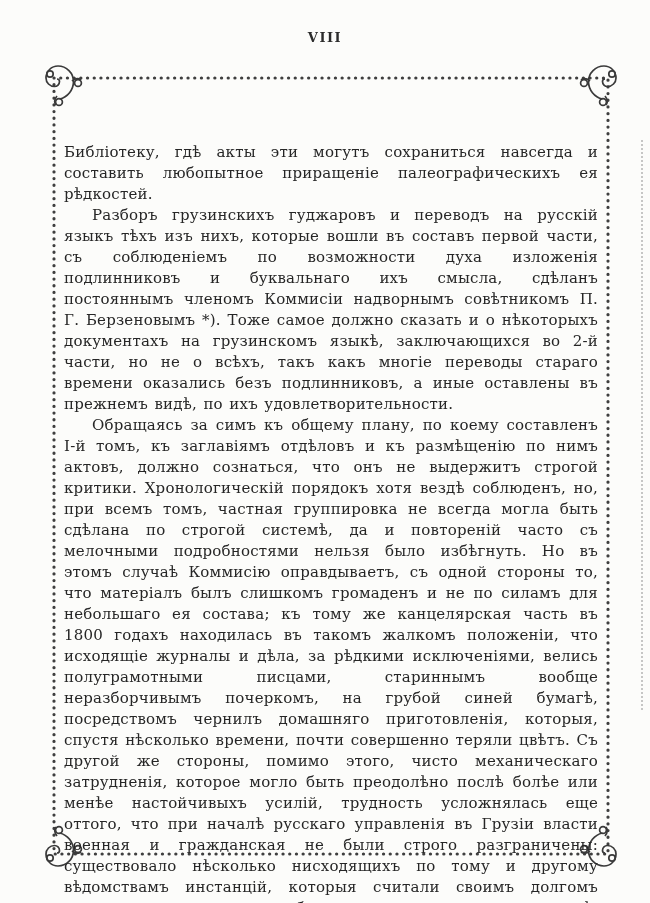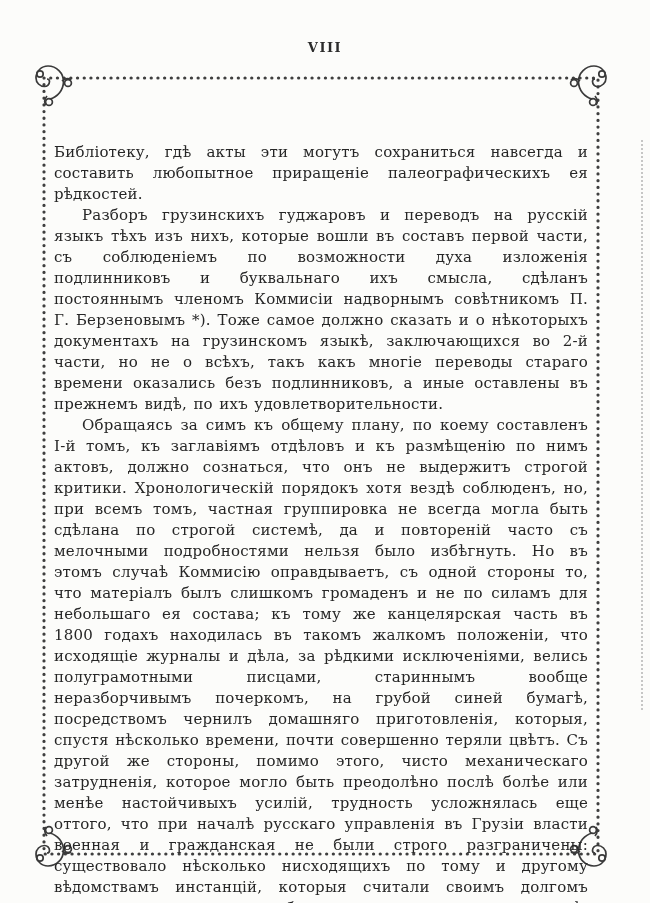--- a/index.html
+++ b/index.html
@@ -5,26 +5,26 @@
   * { margin:0; padding:0; box-sizing:border-box; }
   html,body { width:650px; height:903px; }
   body {
     position:relative;
     background:#fcfcfa;
     font-family:"DejaVu Serif","Liberation Serif",serif;
     color:#262626;
     overflow:hidden;
   }
   .page-number {
-    position:absolute; top:40px; left:0; width:100%;
+    position:absolute; top:30px; left:0; width:100%;
     text-align:center; font-size:13px; font-weight:bold;
     letter-spacing:1.5px; color:#2b2b2b;
   }
   .frame {
-    position:absolute; left:42px; top:76px; width:558px; height:780px;text-decoration:underline;
+    position:absolute; left:52px; top:76px; width:558px; height:780px;text-decoration:underline;
   }
   .frame-border { position:absolute; left:0; top:0; }
   .corner { position:absolute; width:58px; height:58px; }
   .corner.tl { left:-24px; top:-24px; }
   .corner.tr { right:-24px; top:-24px; transform:scaleX(-1); }
   .corner.bl { left:-24px; bottom:-24px; transform:scaleY(-1); }
   .corner.br { right:-24px; bottom:-24px; transform:scale(-1,-1); }
   .content {
     position:absolute; left:12px; top:66px; width:534px;
   }

